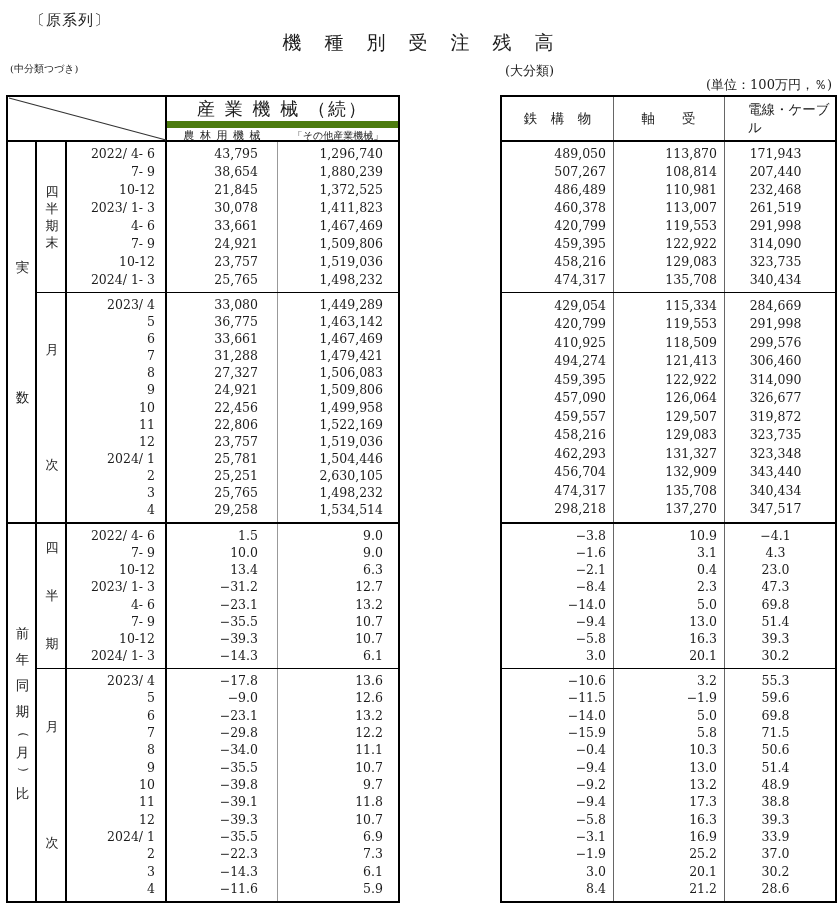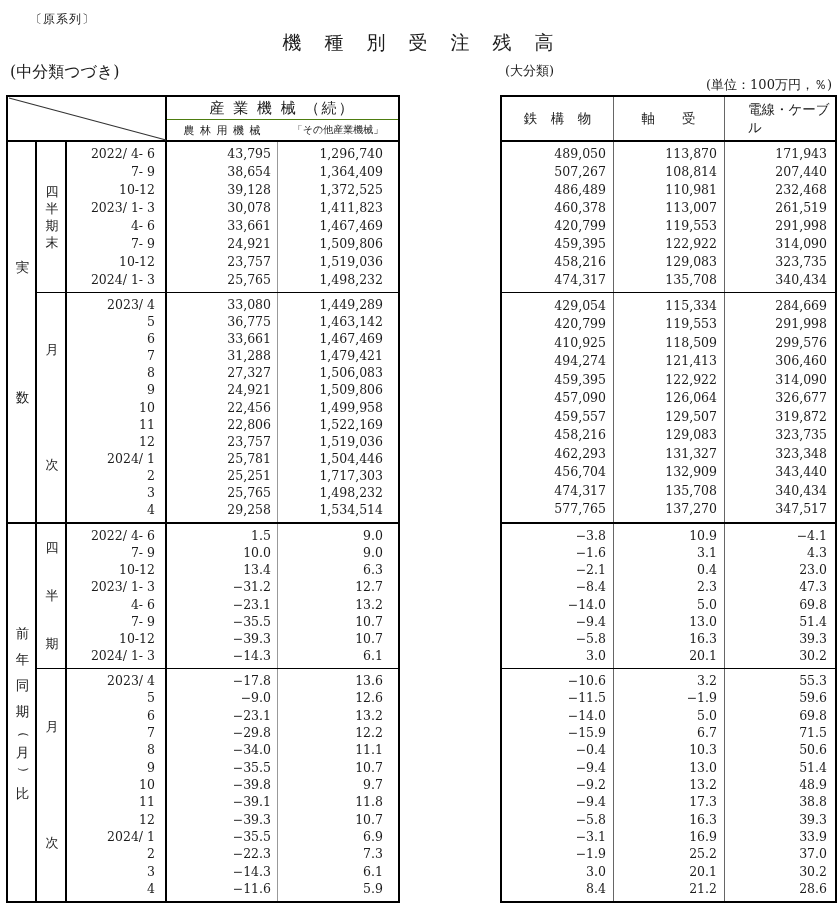--- a/index.html
+++ b/index.html
@@ -2,23 +2,23 @@
 <html><head>
 <meta charset="utf-8">
 <style>
   * { margin:0; padding:0; box-sizing:border-box; }
   html,body { background:#fff; }
   .page {
     position:relative; width:838px; height:910px; background:#ffffff;
     font-family:"DejaVu Serif","Liberation Serif",serif; color:#1c1c1c;
     overflow:hidden;
   }
-  .series-note { position:absolute; left:30px; top:11px; font-size:12px; letter-spacing:1px; }
+  .series-note { position:absolute; left:30px; top:11px; font-size:15px; letter-spacing:1px; }
   .page-title { position:absolute; left:0; top:30px; width:100%; text-align:center; font-size:19px; letter-spacing:2px; }
-  .left-note  { position:absolute; left:10px; top:62px; font-size:16px; }
+  .left-note  { position:absolute; left:10px; top:62px; font-size:10px; }
   .right-subtitle { position:absolute; left:505px; top:62px; font-size:13px; }
   .unit-note  { position:absolute; right:6px; top:76px; font-size:13px; }
 
   .tbl { position:absolute; top:95px; height:808px; border:2px solid #000; background:#fff; }
   .tbl-left  { left:6px;  width:394px; }
   .tbl-right { left:500px; width:337px; }
 
   
   .vline { position:absolute; top:0; bottom:0; background:#000; z-index:0; }
   .vline.gray { background:#999; width:1px; }
@@ -29,21 +29,21 @@
   .rt-v1 { left:111px; width:1px; background:#666; }
   .rt-v2 { left:222px; width:1px; background:#666; }
 
   .layer { position:relative; z-index:1; height:100%; display:flex; flex-direction:column; }
 
   
   .lt-header { display:flex; height:45px; border-bottom:2px solid #000; }
   .lt-corner { width:159px; position:relative; }
   .lt-corner svg { position:absolute; left:0; top:0; }
   .lt-hright { flex:1; display:flex; flex-direction:column; }
-  .lt-group { height:23px; border-bottom:1px solid #4d7c0f; display:flex; align-items:center; justify-content:center; font-size:15px; letter-spacing:2px; }
+  .lt-group { height:31px; border-bottom:7px solid #4d7c0f; display:flex; align-items:center; justify-content:center; font-size:18px; letter-spacing:2px; }
   .lt-subcols { flex:1; display:flex; }
   .lt-sub { display:flex; align-items:center; justify-content:center; }
   .lt-sub.s0 { width:111px; font-size:11px; letter-spacing:1px; }
   .lt-sub.s1 { flex:1; font-size:10px; }
   .rt-header { display:flex; height:45px; border-bottom:2px solid #000; }
   .rt-col { display:flex; align-items:center; justify-content:center; font-size:13.5px; }
   .rt-col.c0, .rt-col.c1 { width:111px; }
   .rt-col.c2 { flex:1;padding-left:24px; }
 
   
@@ -62,25 +62,25 @@
   .inner-label.centered { justify-content:center; }
   .inner-label.centered .vch { line-height:17px; }
   .inner-label.spread { justify-content:space-around; }
   .vch.rot { transform:rotate(90deg); line-height:15px; font-size:12px; }
 
   
   .rows { flex:1; display:flex; flex-direction:column; padding:3px 0 4px 0; }
   .trow { flex:1; display:flex; align-items:center; }
   .cell { text-align:right; font-size:12.5px; white-space:pre; }
   .tbl-left .cell.period { width:100px; padding-right:12px; }
-  .tbl-left .cell.v0 { width:111px; padding-right:7px; }
+  .tbl-left .cell.v0 { width:111px; padding-right:20px; }
   .tbl-left .cell.v1 { flex:1; padding-right:15px; }
   .tbl-right .cell.v0 { width:111px; padding-right:7px; }
   .tbl-right .cell.v1 { width:111px; padding-right:7px; }
-  .tbl-right .cell.v2 { flex:1; padding-right:8px; }
+  .tbl-right .cell.v2 { flex:1; padding-right:8px;text-align:center; }
 </style>
 </head>
 <body>
 
 <div class="page">
   <div class="series-note">〔原系列〕</div>
   <div class="page-title">機　種　別　受　注　残　高</div>
   <div class="left-note">(中分類つづき)</div>
   <div class="right-subtitle">(大分類)</div>
   <div class="unit-note">(単位：100万円，％)</div>
@@ -121,25 +121,25 @@
               </div>
             <div class="rows">
                 <div class="trow">
                   <div class="cell period">2022/ 4- 6</div>
                   <div class="cell v0">43,795</div>
                   <div class="cell v1">1,296,740</div>
                 </div>
                 <div class="trow">
                   <div class="cell period">7- 9</div>
                   <div class="cell v0">38,654</div>
-                  <div class="cell v1">1,364,409</div>
+                  <div class="cell v1">1,880,239</div>
                 </div>
                 <div class="trow">
                   <div class="cell period">10-12</div>
-                  <div class="cell v0">39,128</div>
+                  <div class="cell v0">21,845</div>
                   <div class="cell v1">1,372,525</div>
                 </div>
                 <div class="trow">
                   <div class="cell period">2023/ 1- 3</div>
                   <div class="cell v0">30,078</div>
                   <div class="cell v1">1,411,823</div>
                 </div>
                 <div class="trow">
                   <div class="cell period">4- 6</div>
                   <div class="cell v0">33,661</div>
@@ -214,21 +214,21 @@
                   <div class="cell v1">1,519,036</div>
                 </div>
                 <div class="trow">
                   <div class="cell period">2024/ 1</div>
                   <div class="cell v0">25,781</div>
                   <div class="cell v1">1,504,446</div>
                 </div>
                 <div class="trow">
                   <div class="cell period">2</div>
                   <div class="cell v0">25,251</div>
-                  <div class="cell v1">1,717,303</div>
+                  <div class="cell v1">2,630,105</div>
                 </div>
                 <div class="trow">
                   <div class="cell period">3</div>
                   <div class="cell v0">25,765</div>
                   <div class="cell v1">1,498,232</div>
                 </div>
                 <div class="trow">
                   <div class="cell period">4</div>
                   <div class="cell v0">29,258</div>
                   <div class="cell v1">1,534,514</div>
@@ -484,21 +484,21 @@
                   <div class="cell v0">456,704</div>
                   <div class="cell v1">132,909</div>
                   <div class="cell v2">343,440</div>
                 </div>
                 <div class="trow">
                   <div class="cell v0">474,317</div>
                   <div class="cell v1">135,708</div>
                   <div class="cell v2">340,434</div>
                 </div>
                 <div class="trow">
-                  <div class="cell v0">577,765</div>
+                  <div class="cell v0">298,218</div>
                   <div class="cell v1">137,270</div>
                   <div class="cell v2">347,517</div>
                 </div>
               </div>
           </div>
         </div>
       </div>
 
       <div class="super yoy">
         <div class="super-right">
@@ -558,21 +558,21 @@
                   <div class="cell v1">−1.9</div>
                   <div class="cell v2">59.6</div>
                 </div>
                 <div class="trow">
                   <div class="cell v0">−14.0</div>
                   <div class="cell v1">5.0</div>
                   <div class="cell v2">69.8</div>
                 </div>
                 <div class="trow">
                   <div class="cell v0">−15.9</div>
-                  <div class="cell v1">6.7</div>
+                  <div class="cell v1">5.8</div>
                   <div class="cell v2">71.5</div>
                 </div>
                 <div class="trow">
                   <div class="cell v0">−0.4</div>
                   <div class="cell v1">10.3</div>
                   <div class="cell v2">50.6</div>
                 </div>
                 <div class="trow">
                   <div class="cell v0">−9.4</div>
                   <div class="cell v1">13.0</div>

